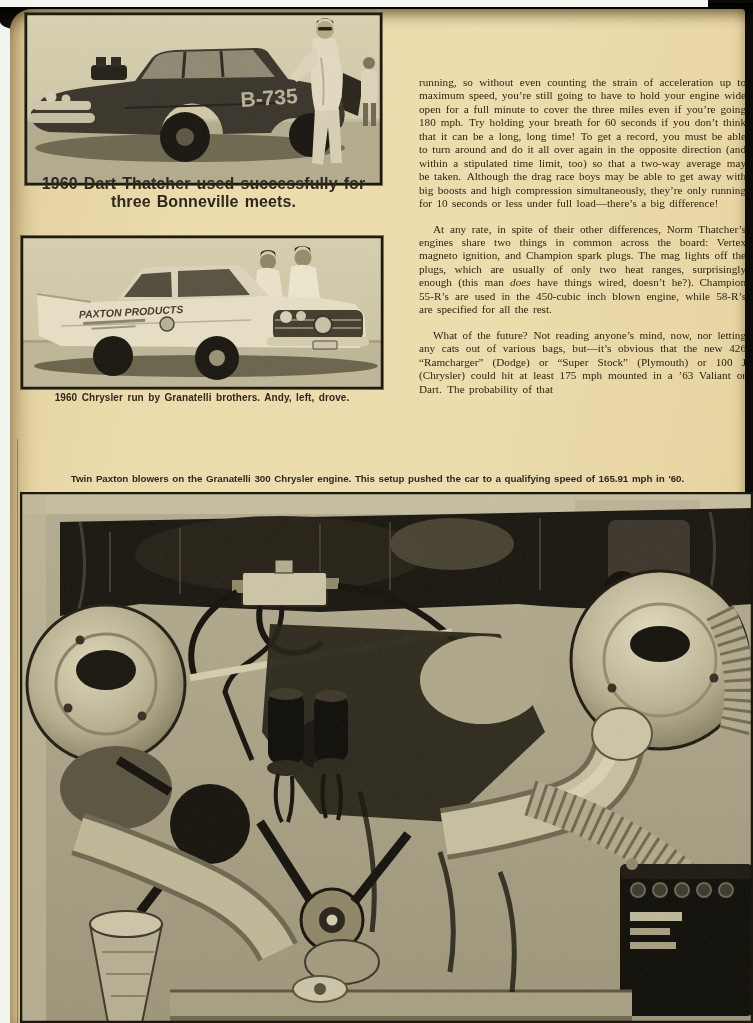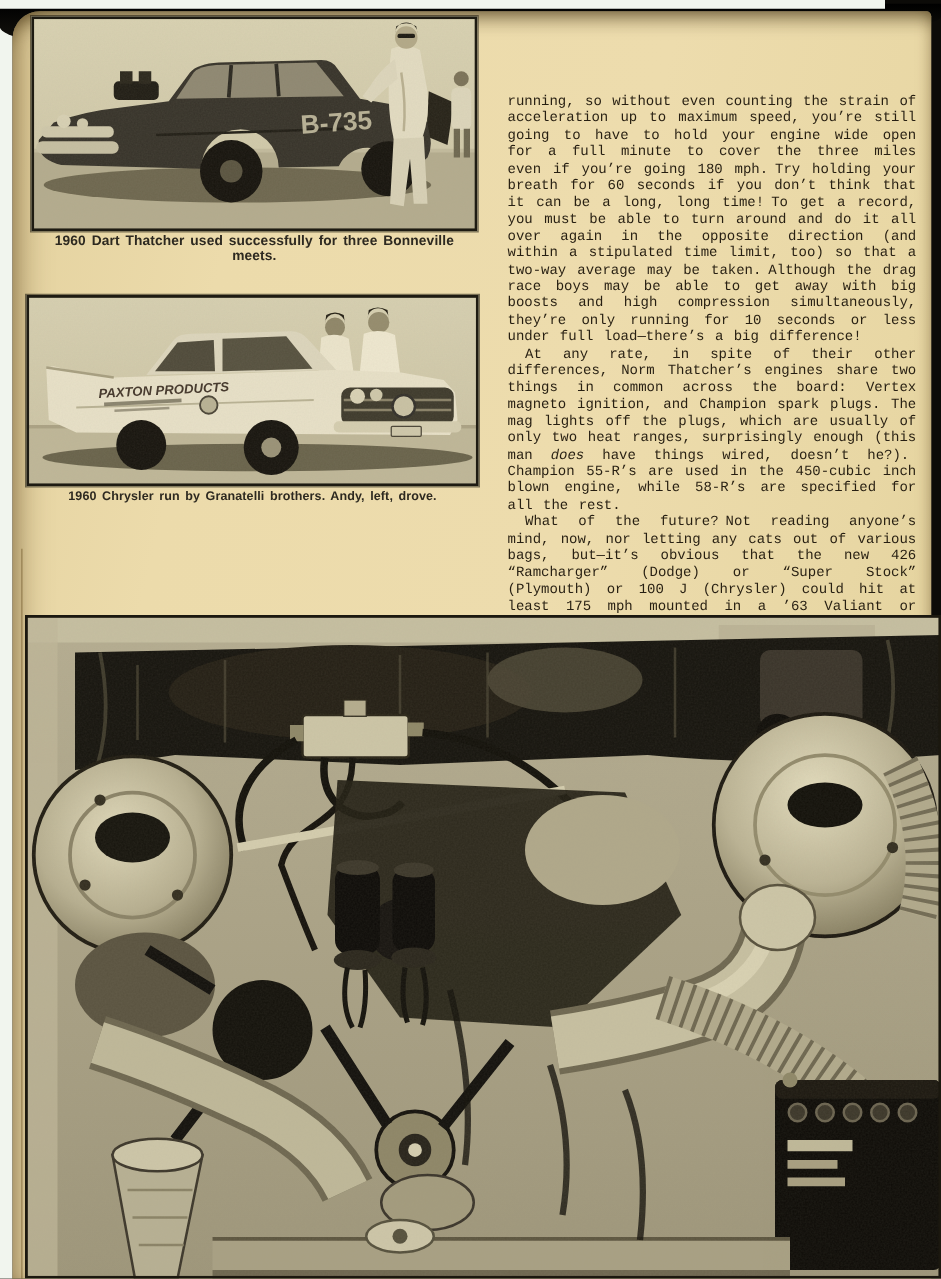--- a/index.html
+++ b/index.html
@@ -26,29 +26,29 @@
   .photo { position:absolute; overflow:hidden; background:#b5ad90;
            box-shadow:0 0 0 1px rgba(28,23,12,.55); }
   .photo svg { display:block; width:100%; height:100%; }
 
   .ph1 { left:15px; top:4px;   width:357px; height:172px; }
   .ph2 { left:11px; top:227px; width:362px; height:153px; }
   .ph3 { left:10px; top:483px; width:733px; height:531px; box-shadow:none; }
 
   .cap { position:absolute; text-align:center; font-weight:bold; color:#2d2920;
          font-family:"Liberation Sans", sans-serif; }
-  .cap1 { left:15px; top:178px; width:357px; font-size:11px; letter-spacing:.1px; word-spacing:1.5px; }
+  .cap1 { left:15px; top:166px; width:357px; font-size:16px; letter-spacing:.1px; word-spacing:1.5px; }
   .cap2 { left:11px; top:383px; width:362px; font-size:10px; letter-spacing:.1px; word-spacing:1.5px; }
   .cap3 { left:10px; top:464px; width:715px; font-size:9.8px; letter-spacing:-.05px; word-spacing:1px; white-space:nowrap; }
 
-  .article { position:absolute; left:396px; top:67px; width:327px;
-             font-family:Liberation Mono, monospace; font-size:11.2px; line-height:13.45px;
+  .article { position:absolute; left:409px; top:67px; width:327px;
+             font-family:Liberation Serif, serif; font-size:11.2px; line-height:13.45px;
              color:#271f12; text-align:justify; word-spacing:1.6px; }
   .article p { margin:0; }
-  .article p.ind { text-indent:14px; }
+  .article p.ind { text-indent:14px;margin-top:12px; }
 </style>
 </head>
 <body>
 
 <div class="scan-strip-left"></div>
 <div class="book-top-edge"></div>
 <div class="scan-strip-top"></div>
 
 <div class="page">
   <div class="crease c1"></div>
@@ -166,20 +166,21 @@
     </svg>
   </div>
   <div class="cap cap2">1960 Chrysler run by Granatelli brothers. Andy, left, drove.</div>
 
   <div class="article">
     <p>running, so without even counting the strain of acceleration up to maximum speed, you’re still going to have to hold your engine wide open for a full minute to cover the three miles even if you’re going 180 mph. Try holding your breath for 60 seconds if you don’t think that it can be a long, long time! To get a record, you must be able to turn around and do it all over again in the opposite direction (and within a stipulated time limit, too) so that a two-way average may be taken. Although the drag race boys may be able to get away with big boosts and high compression simultaneously, they’re only running for 10 seconds or less under full load—there’s a big difference!</p>
     <p class="ind"><span>At any rate, in spite of their other differences, Norm Thatcher’s engines share two things in common across the board: Vertex magneto ignition, and Champion spark plugs. The mag lights off the plugs, which are usually of only two heat ranges, surprisingly enough (this man </span><i>does</i><span> have things wired, doesn’t he?). Champion 55-R’s are used in the 450-cubic inch blown engine, while 58-R’s are specified for all the rest.</span></p>
     <p class="ind">What of the future? Not reading anyone’s mind, now, nor letting any cats out of various bags, but—it’s obvious that the new 426 “Ramcharger” (Dodge) or “Super Stock” (Plymouth) or 100 J (Chrysler) could hit at least 175 mph mounted in a ’63 Valiant or Dart. The probability of that</p>
   </div>
 
+  <div class="cap cap3">Twin Paxton blowers on the Granatelli 300 Chrysler engine. This setup pushed the car to a qualifying speed of 165.91 mph in '60.</div>
 
   <div class="photo ph3">
     <svg viewBox="0 0 733 531" preserveAspectRatio="none">
       <defs>
         <linearGradient id="bg3" x1="0" y1="0" x2="0" y2="1">
           <stop offset="0" stop-color="#b6ae92"></stop>
             <stop offset="1" stop-color="#9e967a"></stop>
         </linearGradient>
         <radialGradient id="bl1" cx=".42" cy=".38" r=".75">
           <stop offset="0" stop-color="#e0d9ba"></stop>

